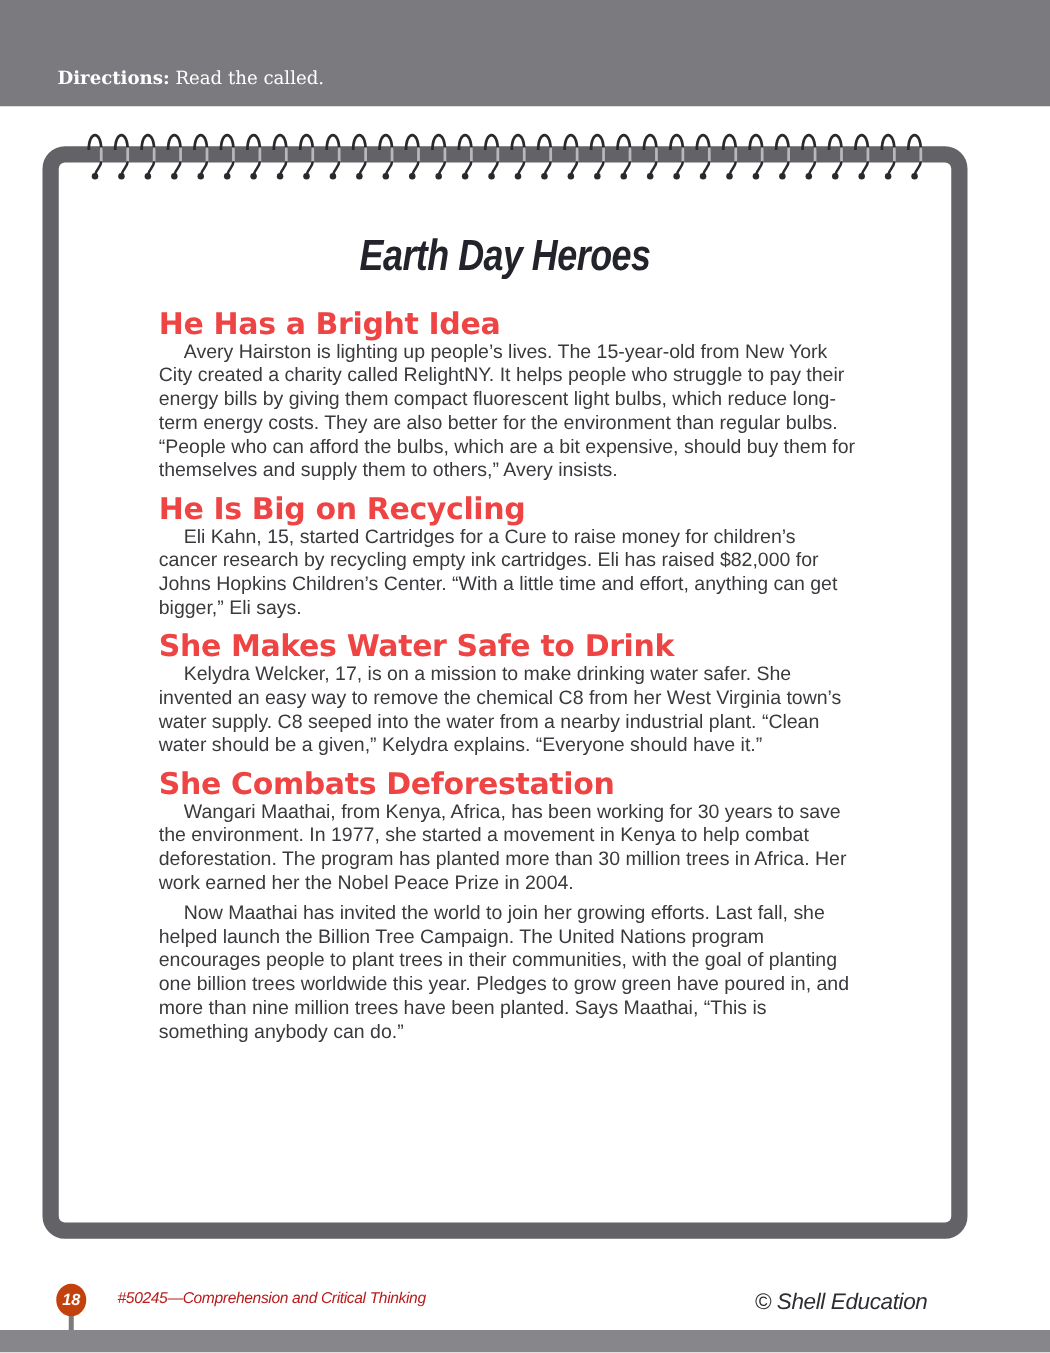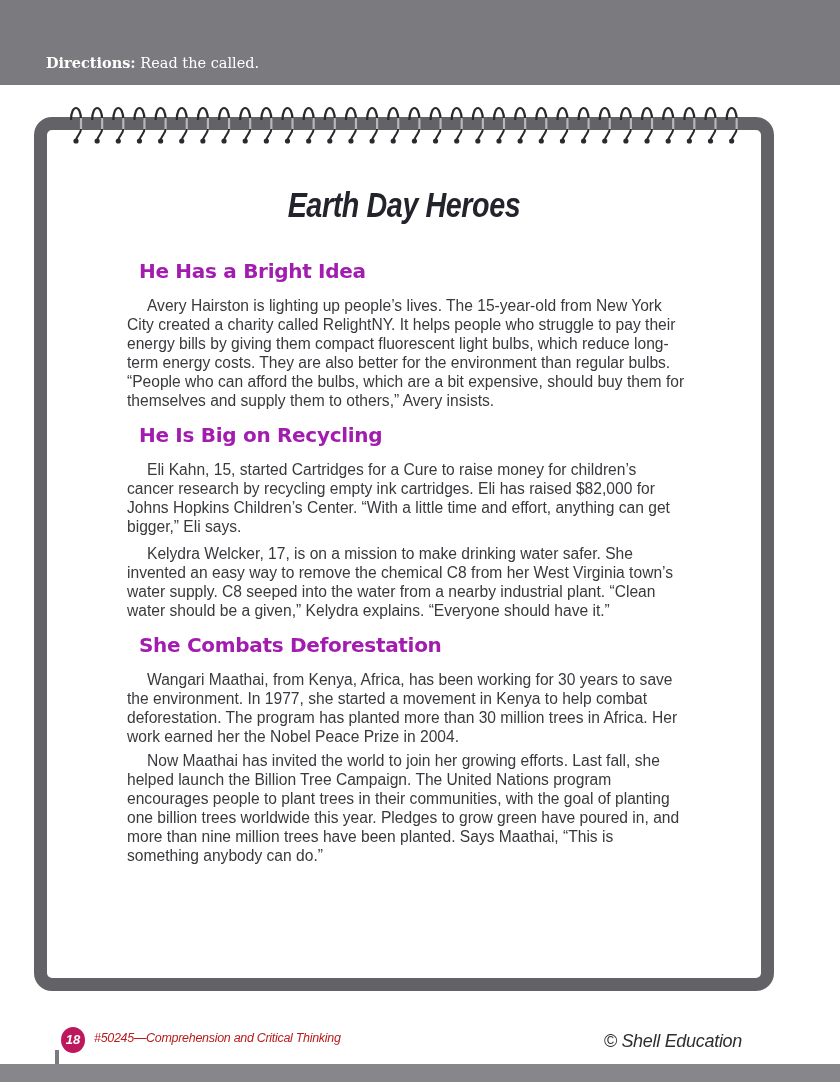--- a/index.html
+++ b/index.html
@@ -29,38 +29,38 @@
   .title {
     position: absolute; left: 0; width: 808px; top: 185px; text-align: center;
     font-family: "Liberation Sans", sans-serif; font-weight: bold; font-style: italic;
     font-size: 35px; color: #23232b; letter-spacing: -0.5px;
     transform: scaleX(0.82); transform-origin: 404px 0;
   }
   .article {
     position: absolute; left: 127px; top: 246px; width: 560px;
   }
   .section h2 {
-    margin: 12px; font-family: "DejaVu Sans", sans-serif; font-weight: bold;
-    font-size: 20px; color: #a21caf; line-height: 26px; letter-spacing: -0.3px;
+    margin: 0; font-family: "DejaVu Sans", sans-serif; font-weight: bold;
+    font-size: 24px; color: #ef4444; line-height: 26px; letter-spacing: -0.3px;
   }
   .section p {
     margin: 0; font-family: "Liberation Sans", sans-serif; font-size: 15.6px;
     line-height: 19px; color: #3a3a3e; text-indent: 20px;
   }
   .section p + p { margin-top: 5px; }
   .section { margin-bottom: 8px; }
   .footer-band {
     position: absolute; left: 0; top: 1064px; width: 840px; height: 18px;
     background: #87878b;
   }
   .page-badge {
     position: absolute; left: 45px; top: 1027px; width: 24px; height: 26px;
-    border-radius: 50%; background: #be185d; color: #fff;
+    border-radius: 50%; background: #c2410c; color: #fff;
     font-family: "Liberation Sans", sans-serif; font-style: italic; font-weight: bold;
-    font-size: 13px; line-height: 26px; text-align: center; margin-left: 16px;
+    font-size: 13px; line-height: 26px; text-align: center;
   }
   .page-stem {
     position: absolute; left: 55px; top: 1050px; width: 4px; height: 16px;
     background: #7b7b7f;
   }
   .footer-left {
     position: absolute; left: 94px; top: 1031px;
     font-family: "Liberation Sans", sans-serif; font-style: italic; font-size: 12.5px;
     color: #b91c1c; letter-spacing: -0.3px;
   }
@@ -279,20 +279,21 @@
 <div class="article">
   <div class="section">
     <h2>He Has a Bright Idea</h2>
     <p>Avery Hairston is lighting up people’s lives.  The 15-year-old from New York City created a charity called RelightNY.  It helps people who struggle to pay their energy bills by giving them compact fluorescent light bulbs, which reduce long-term energy costs.  They are also better for the environment than regular bulbs.  “People who can afford the bulbs, which are a bit expensive, should buy them for themselves and supply them to others,” Avery insists.</p>
   </div>
   <div class="section">
     <h2>He Is Big on Recycling</h2>
     <p>Eli Kahn, 15, started Cartridges for a Cure to raise money for children’s cancer research by recycling empty ink cartridges.  Eli has raised $82,000 for Johns Hopkins Children’s Center.  “With a little time and effort, anything can get bigger,” Eli says.</p>
   </div>
   <div class="section">
+    <h2>She Makes Water Safe to Drink</h2>
     <p>Kelydra Welcker, 17, is on a mission to make drinking water safer.  She invented an easy way to remove the chemical C8 from her West Virginia town’s water supply.  C8 seeped into the water from a nearby industrial plant.  “Clean water should be a given,” Kelydra explains.  “Everyone should have it.”</p>
   </div>
   <div class="section">
     <h2>She Combats Deforestation</h2>
     <p>Wangari Maathai, from Kenya, Africa, has been working for 30 years to save the environment.  In 1977, she started a movement in Kenya to help combat deforestation.  The program has planted more than 30 million trees in Africa.  Her work earned her the Nobel Peace Prize in 2004.</p>
     <p>Now Maathai has invited the world to join her growing efforts.  Last fall, she helped launch the Billion Tree Campaign.  The United Nations program encourages people to plant trees in their communities, with the goal of planting one billion trees worldwide this year.  Pledges to grow green have poured in, and more than nine million trees have been planted.  Says Maathai, “This is something anybody can do.”</p>
   </div>
 </div>
 
 <div class="page-stem"></div>

